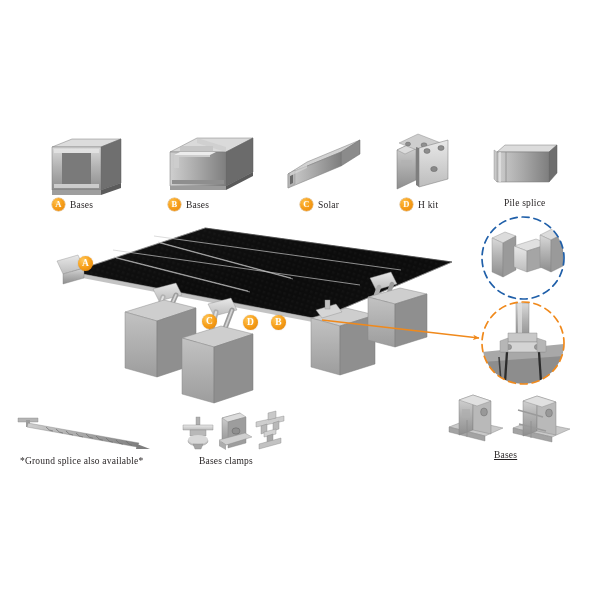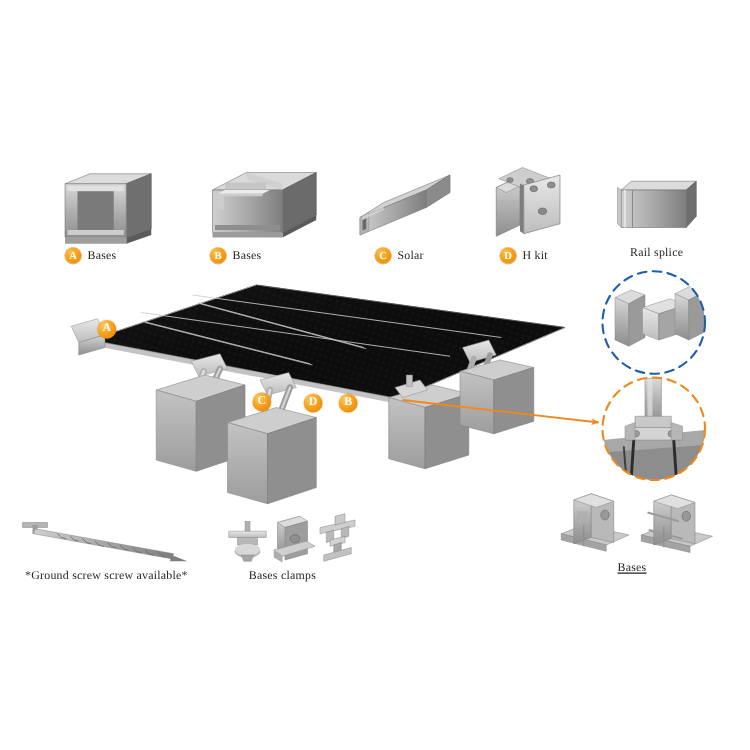--- a/index.html
+++ b/index.html
@@ -418,26 +418,26 @@
   <div class="comp-label" style="left:300px; top:198px;">
     <span class="badge">C</span>
     <span>Solar</span>
   </div>
 
   <div class="comp-label" style="left:400px; top:198px;">
     <span class="badge">D</span>
     <span>H kit</span>
   </div>
 
-  <div class="plain-label" style="left:504px; top:198px;">Rail splice</div>
+  <div class="plain-label" style="left:504px; top:198px;">Pile splice</div>
 
   <div class="callout" style="left:78px; top:256px;">A</div>
   <div class="callout" style="left:202px; top:314px;">C</div>
   <div class="callout" style="left:243px; top:315px;">D</div>
   <div class="callout" style="left:271px; top:315px;">B</div>
 
-  <div class="plain-label" style="left:20px; top:456px;">*Ground screw screw available*</div>
+  <div class="plain-label" style="left:20px; top:456px;">*Ground splice also available*</div>
 
   <div class="plain-label" style="left:199px; top:456px;">Bases clamps</div>
 
   <div class="plain-label" style="left:494px; top:450px;text-decoration:underline;">Bases</div>
 
 </div>
 
 </body></html>

